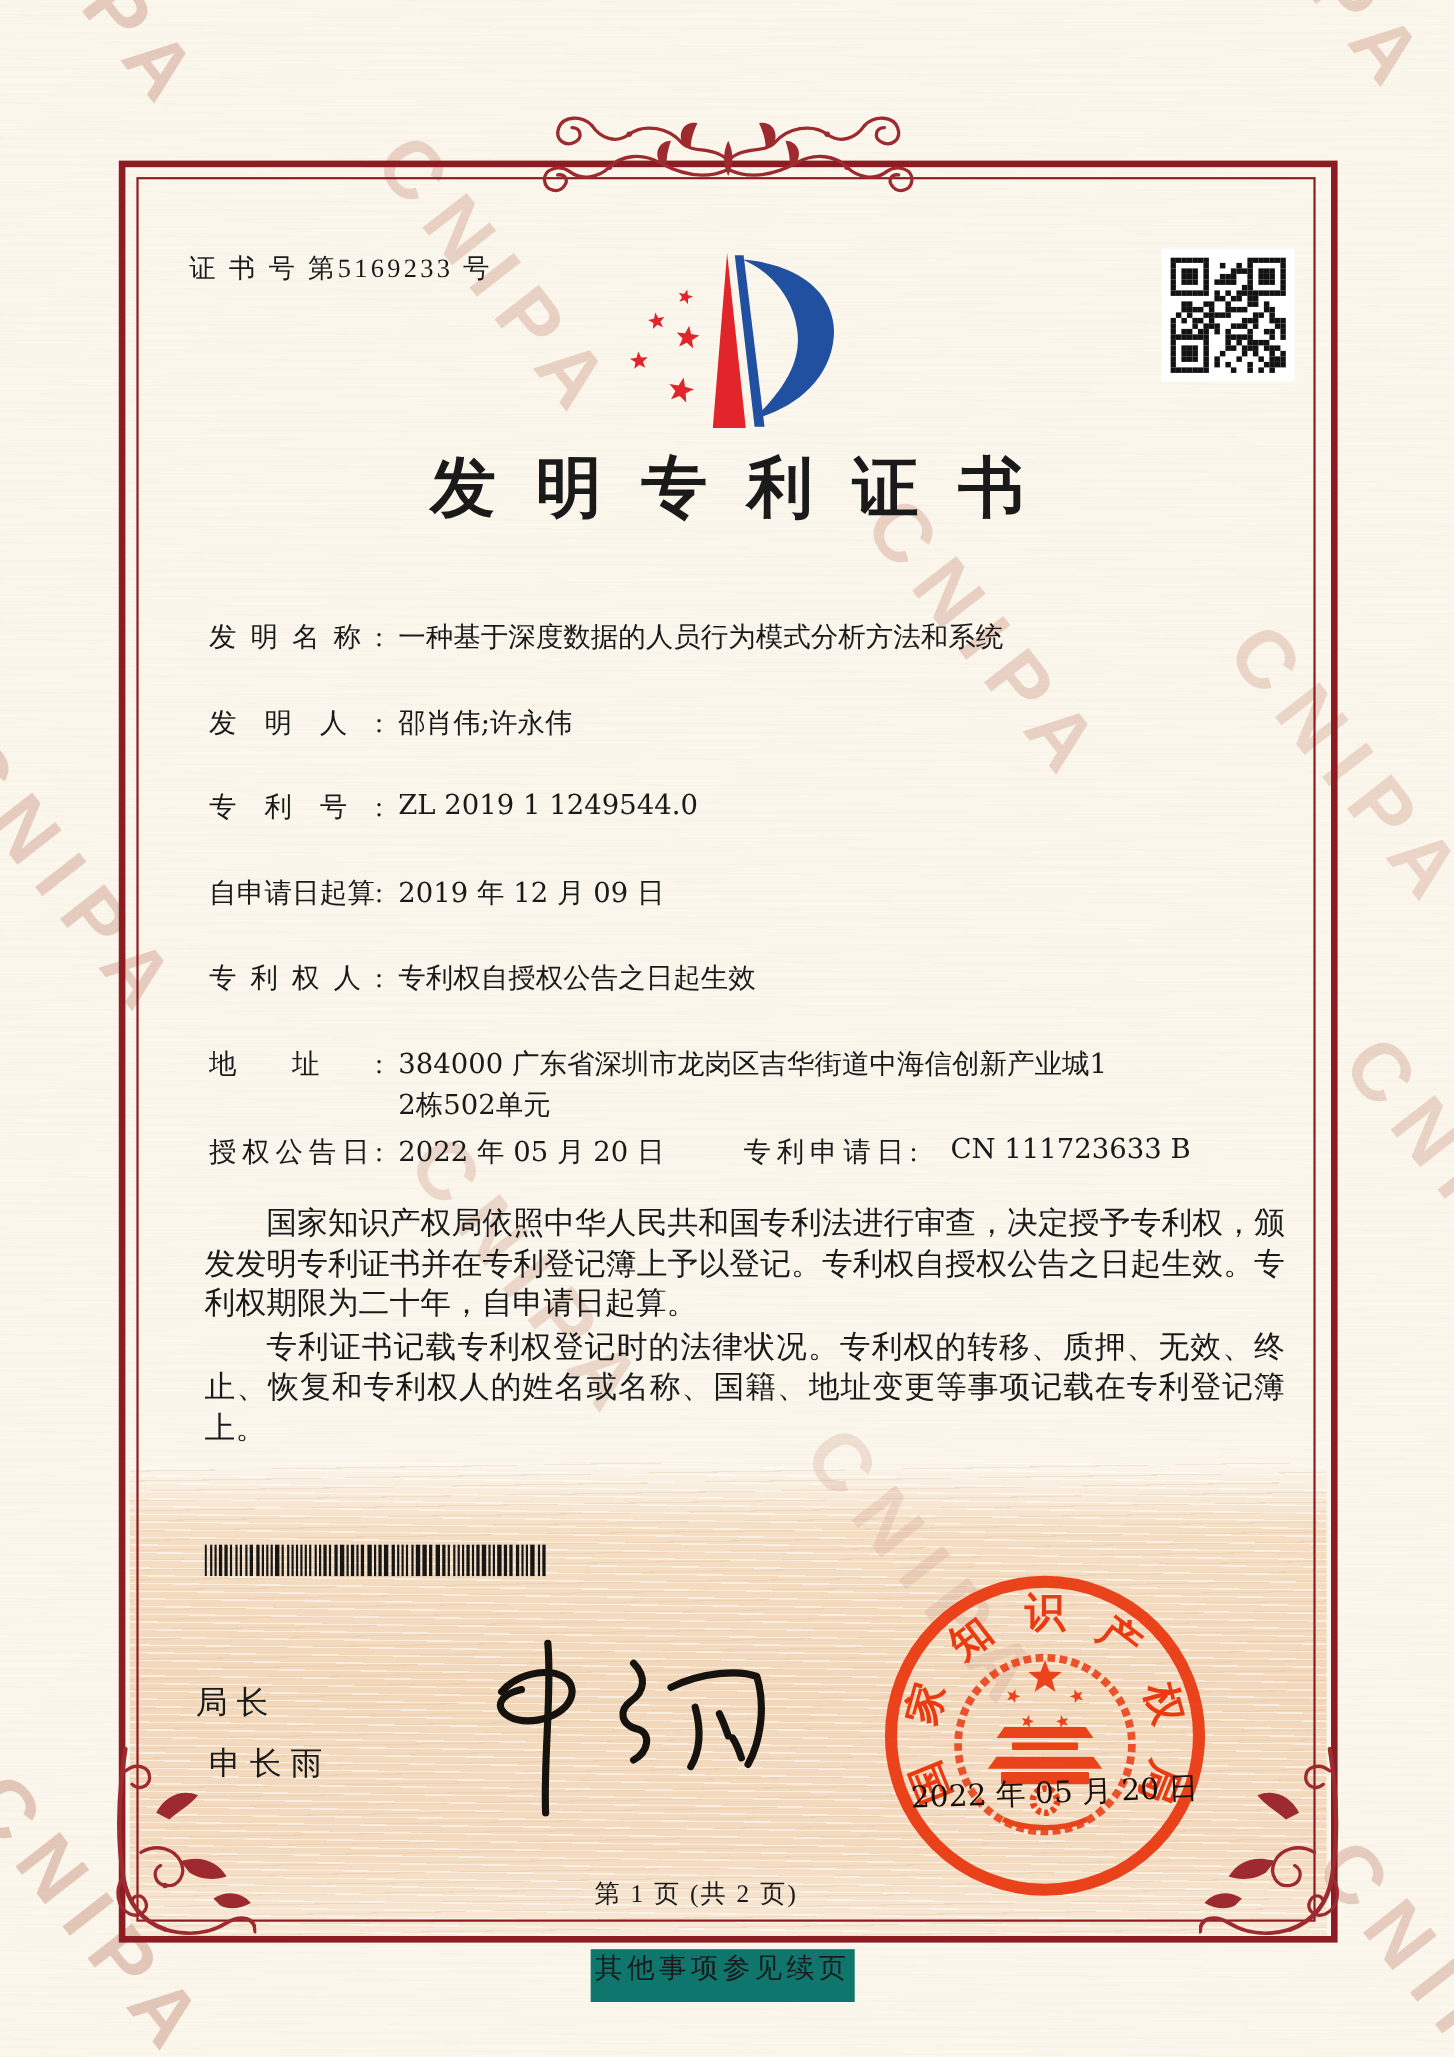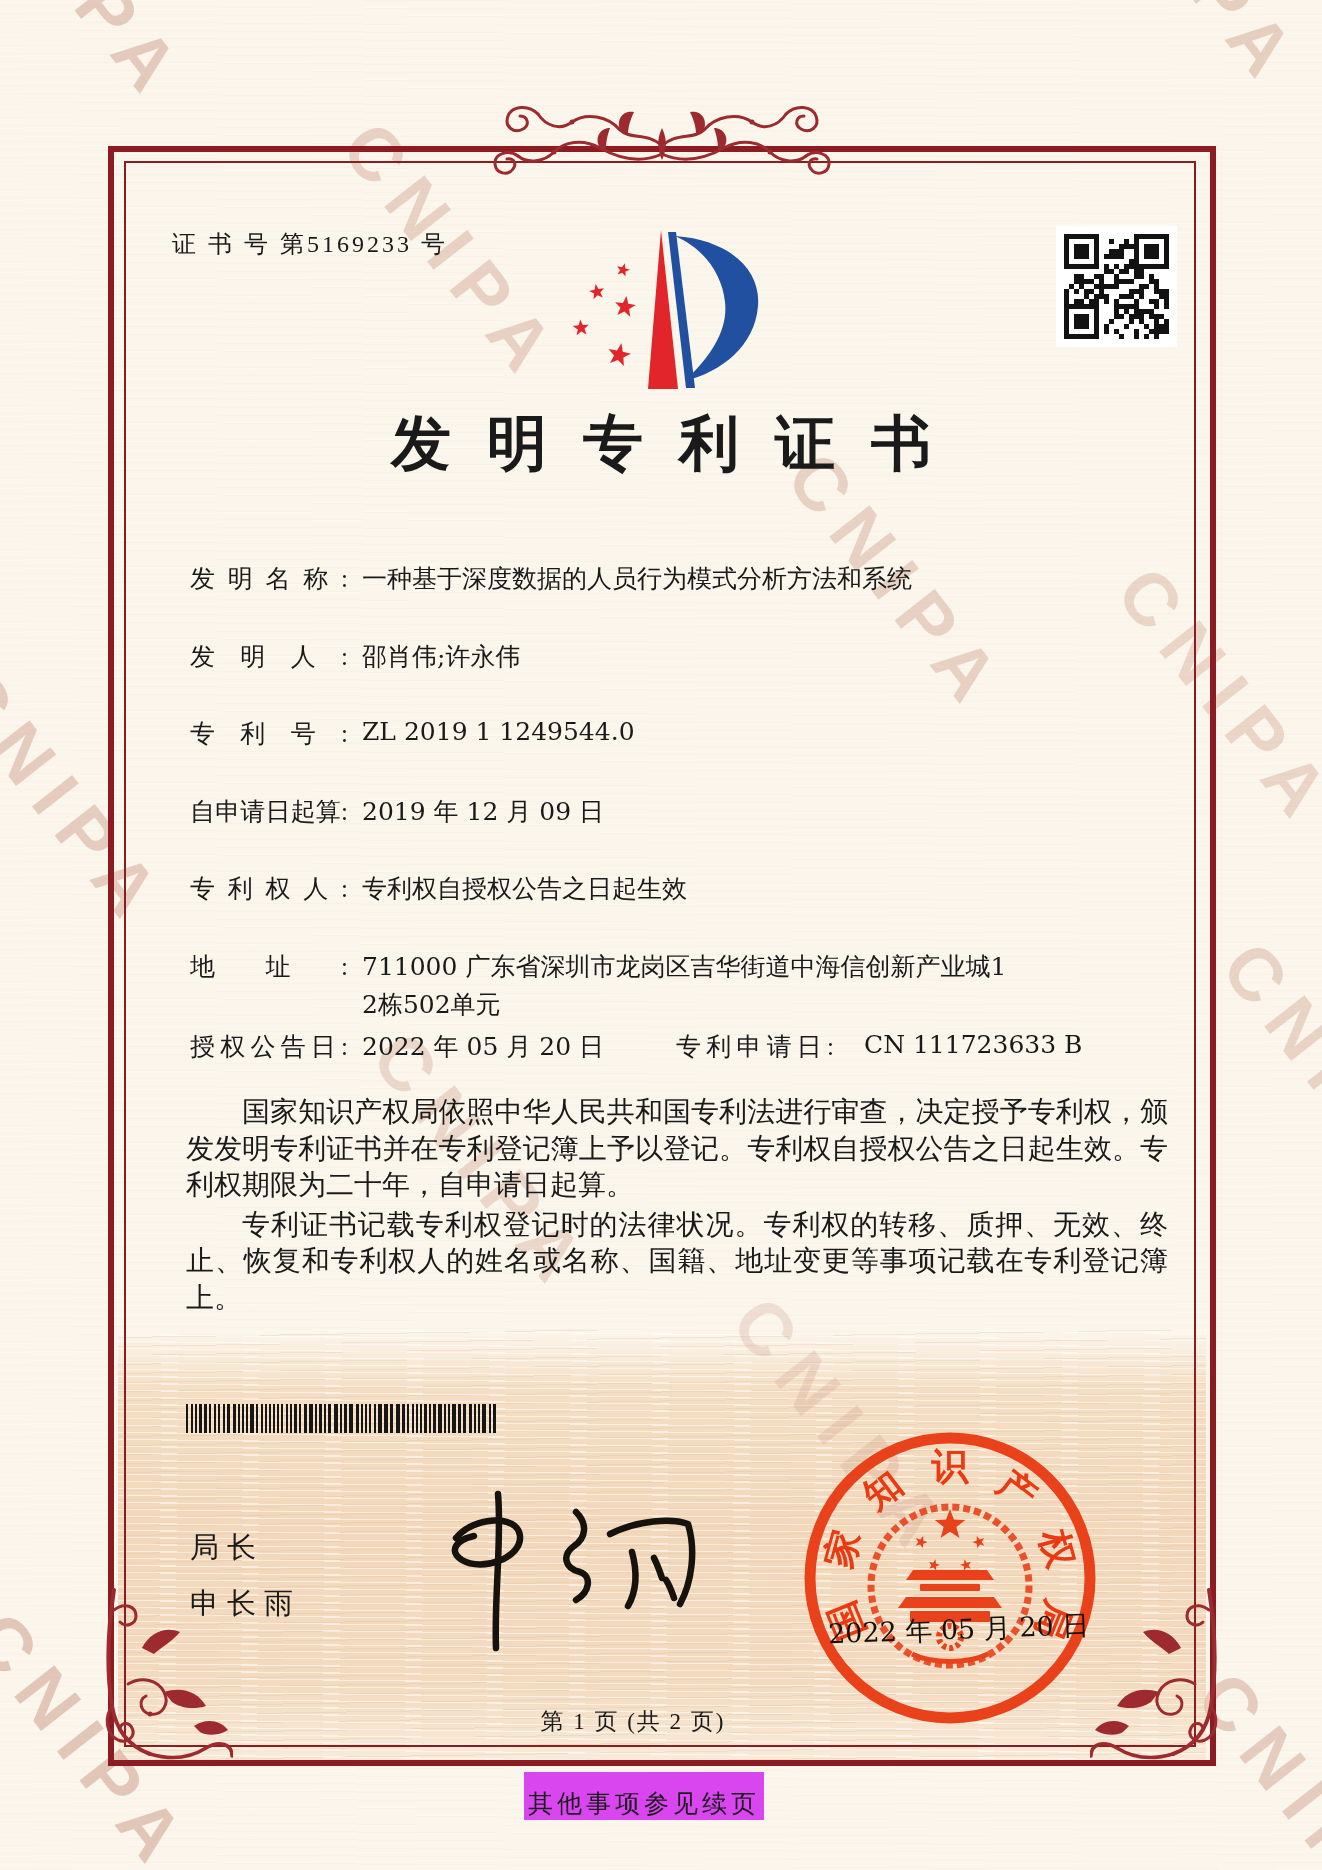--- a/index.html
+++ b/index.html
@@ -42,35 +42,35 @@
   .qr-box{left:1056px;top:226px;width:121px;height:121px;background:#fff;
     display:flex;align-items:center;justify-content:center;}
   .title{left:661px;top:404px;transform:translateX(-50%);font-size:60px;font-weight:700;
     letter-spacing:36px;padding-left:36px;white-space:nowrap;}
   .flabel{width:158px;font-size:25px;text-align:justify;text-align-last:justify;}
   .fvalue{font-size:25px;font-family:"DejaVu Serif","Liberation Serif",serif;white-space:nowrap;}
   .legal{left:186px;top:1094px;width:982px;font-size:28px;line-height:36.5px;
     text-align:justify;font-family:"DejaVu Serif","Liberation Serif",serif;}
   .legal p{margin:0 0 3px 0;text-indent:2em;}
   .barcode{left:186px;top:1404px;width:312px;height:29px;}
-  .director-title{left:190px;top:1528px;font-size:29px;letter-spacing:8px;
+  .director-title{left:178px;top:1528px;font-size:29px;letter-spacing:8px;
     font-family:Liberation Mono, monospace;}
   .director-name{left:190px;top:1584px;font-size:29px;letter-spacing:8px;
     font-family:"Liberation Sans",sans-serif;}
   .signature{left:390px;top:1478px;width:320px;height:185px;z-index:4;}
   .seal{left:800px;top:1428px;width:300px;height:300px;z-index:5;}
   .seal-chars{left:800px;top:1428px;width:300px;height:300px;z-index:5;pointer-events:none;}
   .seal-chars span{position:absolute;width:44px;height:44px;line-height:44px;text-align:center;
     font-size:37px;font-weight:700;color:var(--seal,#e93a12);}
   .seal-date{left:828px;top:1612px;width:240px;font-size:27px;color:#181008;
     font-family:"DejaVu Serif",serif;transform:rotate(-2deg);z-index:6;white-space:nowrap;}
   .page-num{left:633px;top:1706px;transform:translateX(-50%);font-size:23px;
     letter-spacing:2px;white-space:nowrap;}
-  .note-box{left:524px;top:1772px;width:240px;height:48px;background:#d946ef;
-    display:flex;align-items:flex-end;justify-content:center;z-index:4;}
+  .note-box{left:537px;top:1772px;width:240px;height:48px;background:#0f766e;
+    display:flex;align-items:flex-start;justify-content:center;z-index:4;}
   .note-box span{font-size:25px;letter-spacing:4px;font-family:"DejaVu Serif",serif;}
 </style>
 </head>
 <body>
 
 <div class="page" style="--paper: #fbf6ec; --frame: #8c1c22; --seal: #e93a12; --ink: #1a1a1a;">
 
   <div class="paper-texture"></div>
   <div class="waves"></div>
   <div id="wm-layer">
@@ -390,21 +390,21 @@
   <div class="content flabel" style="left:190px;top:717px">专利号:</div>
   <div class="content fvalue" style="left:362px;top:717px">ZL 2019 1 1249544.0</div>
 
   <div class="content flabel" style="left:190px;top:795px">自申请日起算:</div>
   <div class="content fvalue" style="left:362px;top:795px">2019 年 12 月 09 日</div>
 
   <div class="content flabel" style="left:190px;top:872px">专利权人:</div>
   <div class="content fvalue" style="left:362px;top:872px">专利权自授权公告之日起生效</div>
 
   <div class="content flabel" style="left:190px;top:950px">地址:</div>
-  <div class="content fvalue" style="left:362px;top:950px">711000 广东省深圳市龙岗区吉华街道中海信创新产业城1</div>
+  <div class="content fvalue" style="left:362px;top:950px">384000 广东省深圳市龙岗区吉华街道中海信创新产业城1</div>
   <div class="content fvalue" style="left:362px;top:988px">2栋502单元</div>
 
   <div class="content flabel" style="left:190px;top:1030px">授权公告日:</div>
   <div class="content fvalue" style="left:362px;top:1030px">2022 年 05 月 20 日</div>
   <div class="content flabel" style="left:676px;top:1030px">专利申请日:</div>
   <div class="content fvalue" style="left:864px;top:1030px">CN 111723633 B</div>
 
   <div class="content legal">
     <p>国家知识产权局依照中华人民共和国专利法进行审查，决定授予专利权，颁发发明专利证书并在专利登记簿上予以登记。专利权自授权公告之日起生效。专利权期限为二十年，自申请日起算。</p>
     <p>专利证书记载专利权登记时的法律状况。专利权的转移、质押、无效、终止、恢复和专利权人的姓名或名称、国籍、地址变更等事项记载在专利登记簿上。</p>

